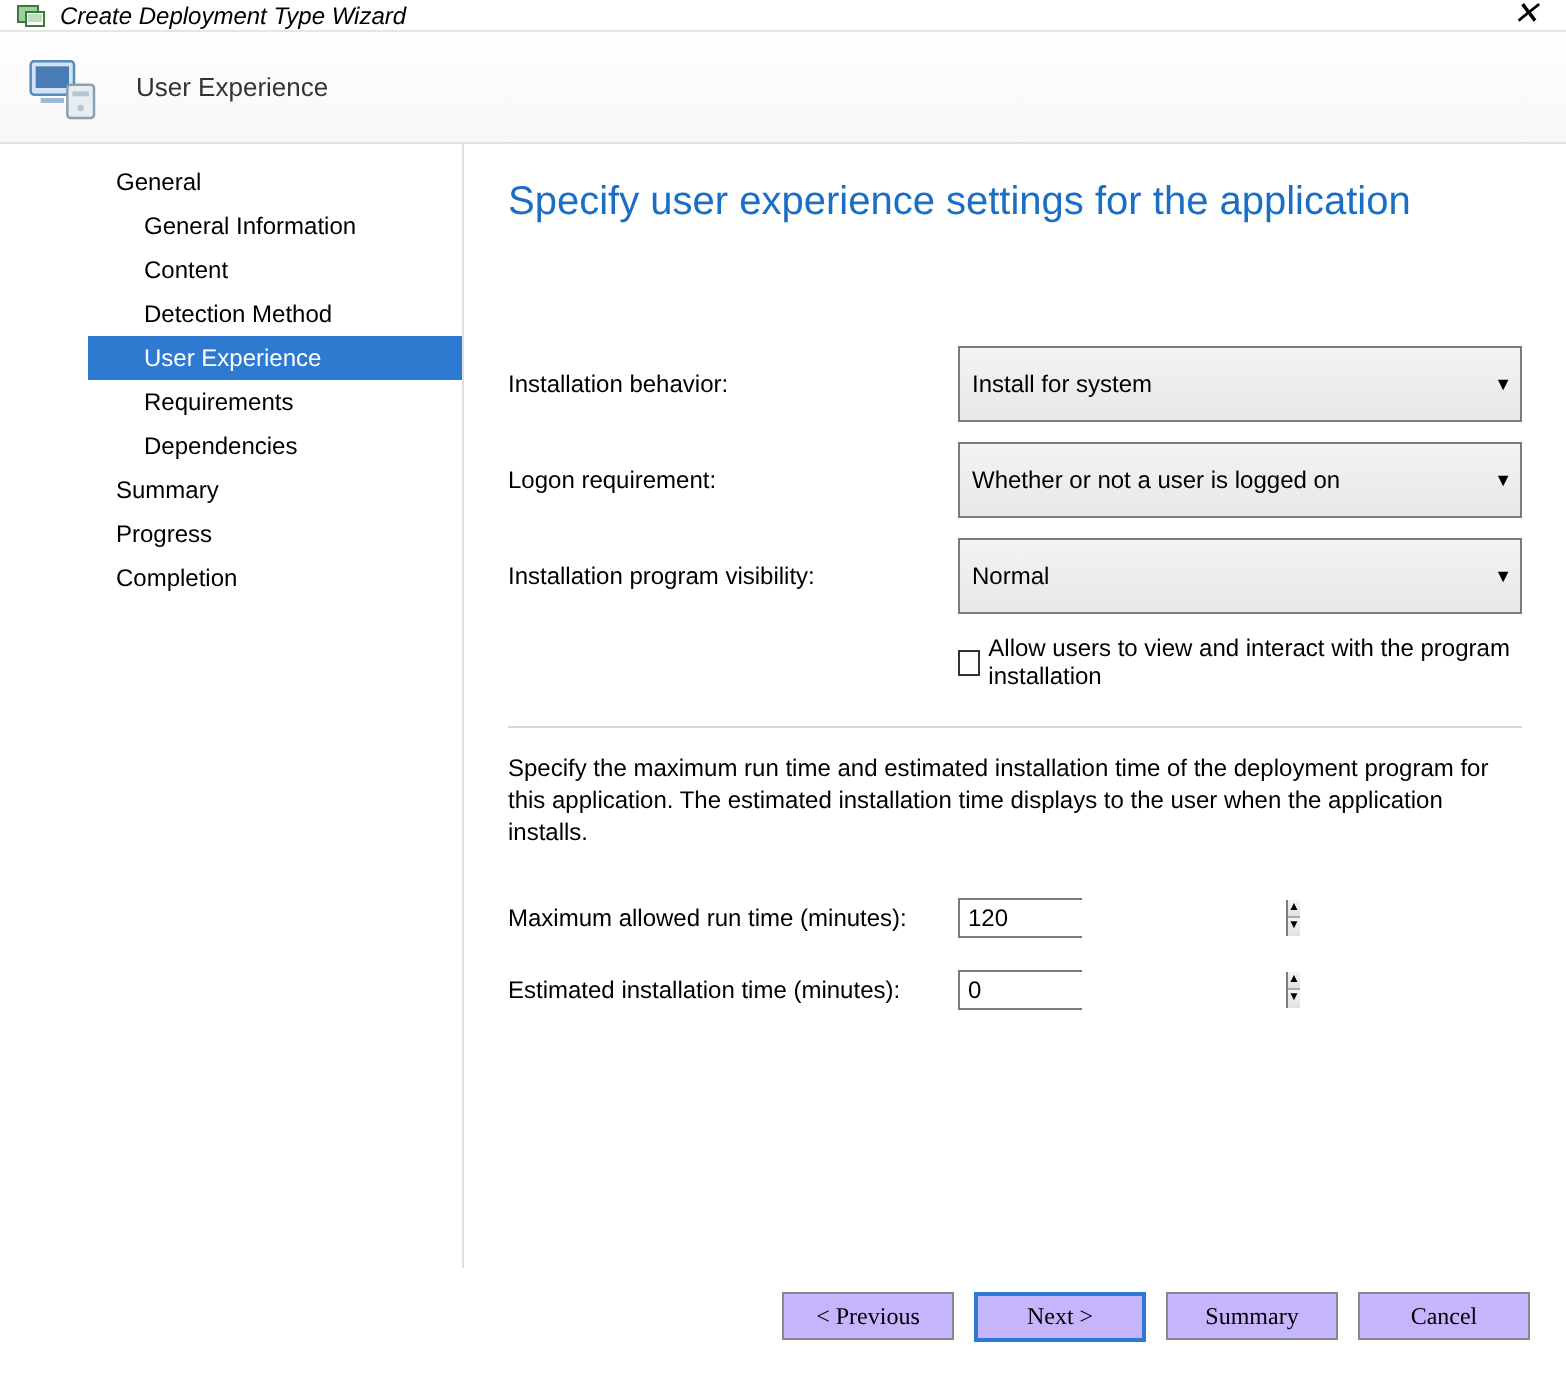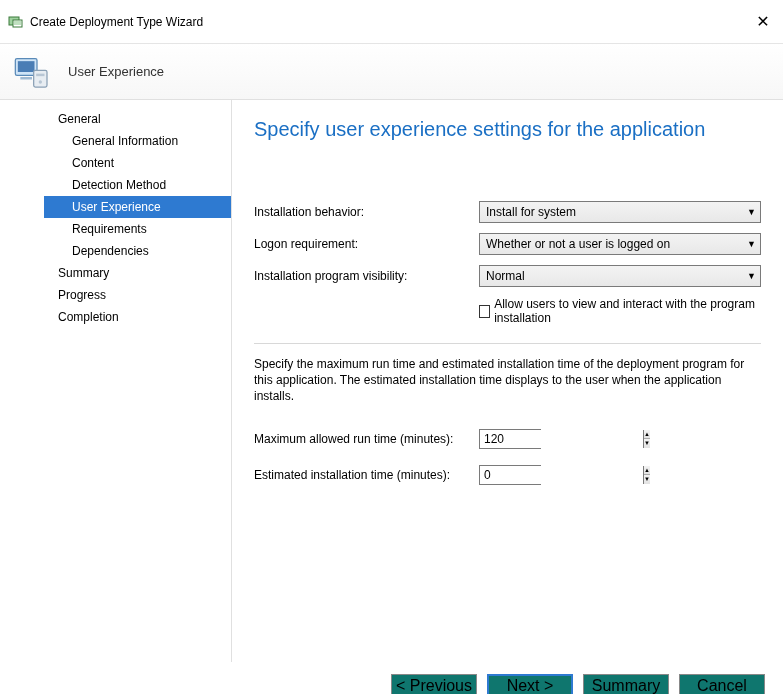--- a/index.html
+++ b/index.html
@@ -9,23 +9,24 @@
       background: #ffffff;
       width: 783px;
       height: 694px;
       overflow: hidden;
       color: #000;
     }
     .titlebar {
       display: flex;
       align-items: center;
       justify-content: space-between;
-      height: 44px;
+      height: 16px;
       padding: 0 8px;
       border-bottom: 1px solid #e5e5e5;
+      font-style: italic;
     }
     .titlebar-left {
       display: flex;
       align-items: center;
       gap: 6px;
     }
     .titlebar-title {
       font-size: 12px;
     }
     .app-icon {
@@ -96,21 +97,21 @@
       margin-bottom: 10px;
     }
     .form-label {
       width: 225px;
       font-size: 12px;
     }
     .select {
       flex: 1;
       border: 1px solid #7a7a7a;
       background: linear-gradient(#f3f3f3,#e8e8e8);
-      height: 22px;
+      height: 38px;
       display: flex;
       align-items: center;
       justify-content: space-between;
       padding: 0 4px 0 6px;
       font-size: 12px;
     }
     .select-arrow {
       font-size: 9px;
     }
     .checkbox-row {
@@ -181,23 +182,23 @@
       display: flex;
       align-items: center;
       justify-content: flex-end;
       padding: 0 18px;
       gap: 10px;
     }
     .btn {
       min-width: 86px;
       height: 24px;
       border: 1px solid #888;
-      background: #0f766e;
-      font-size: 16px;
-      font-family: Liberation Sans, sans-serif;
+      background: #c4b5fd;
+      font-size: 12px;
+      font-family: Liberation Serif, serif;
       cursor: default;
     }
     .btn.primary {
       border: 2px solid #2e7ad1;
       height: 25px;
     }
   </style>
 </head>
 <body>
 

